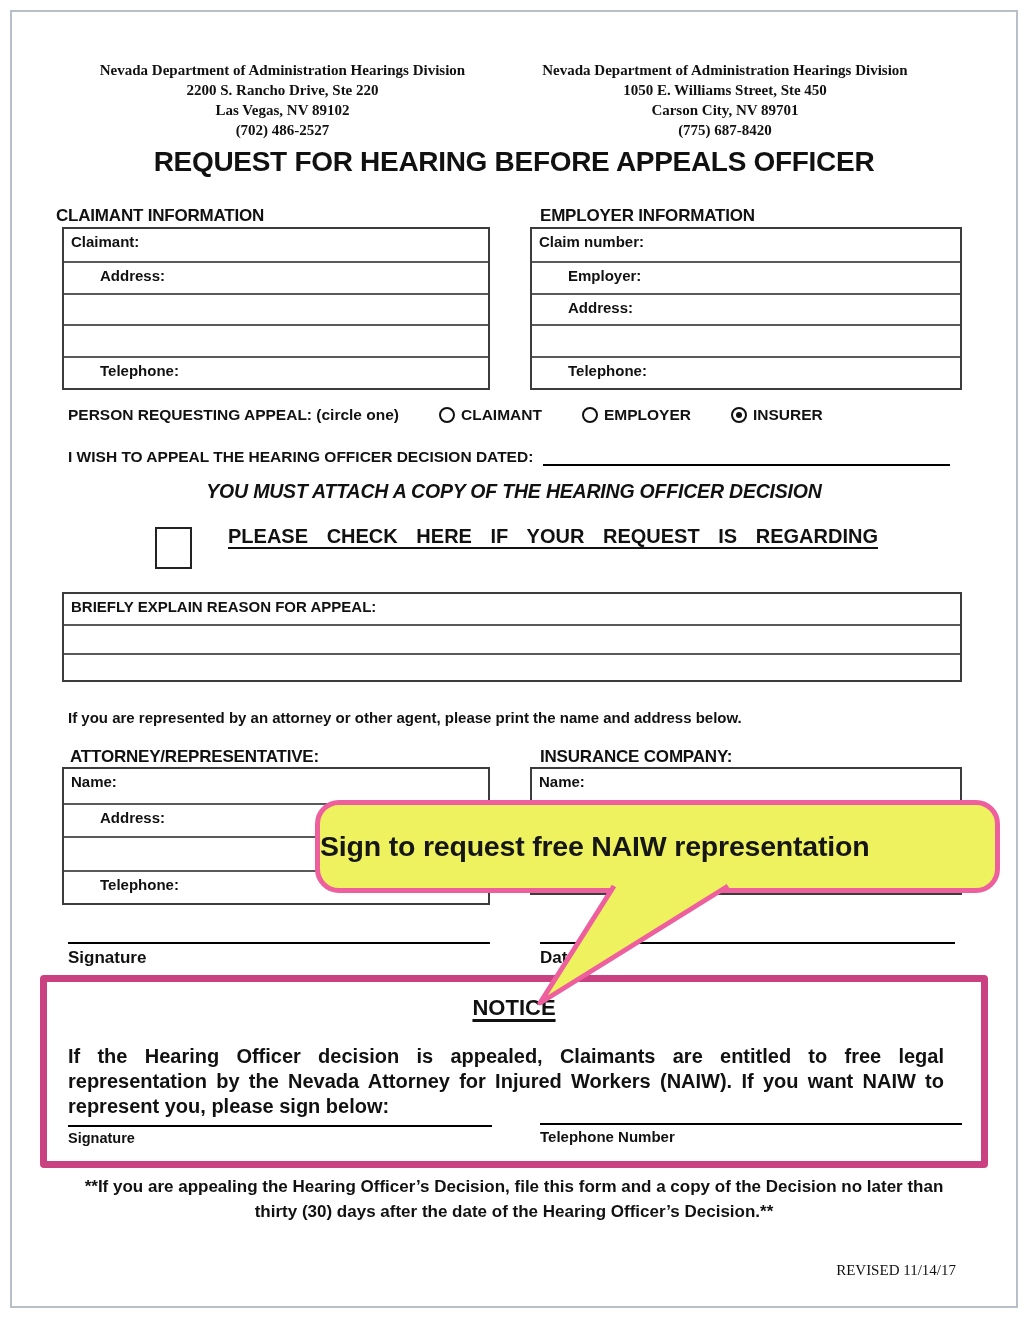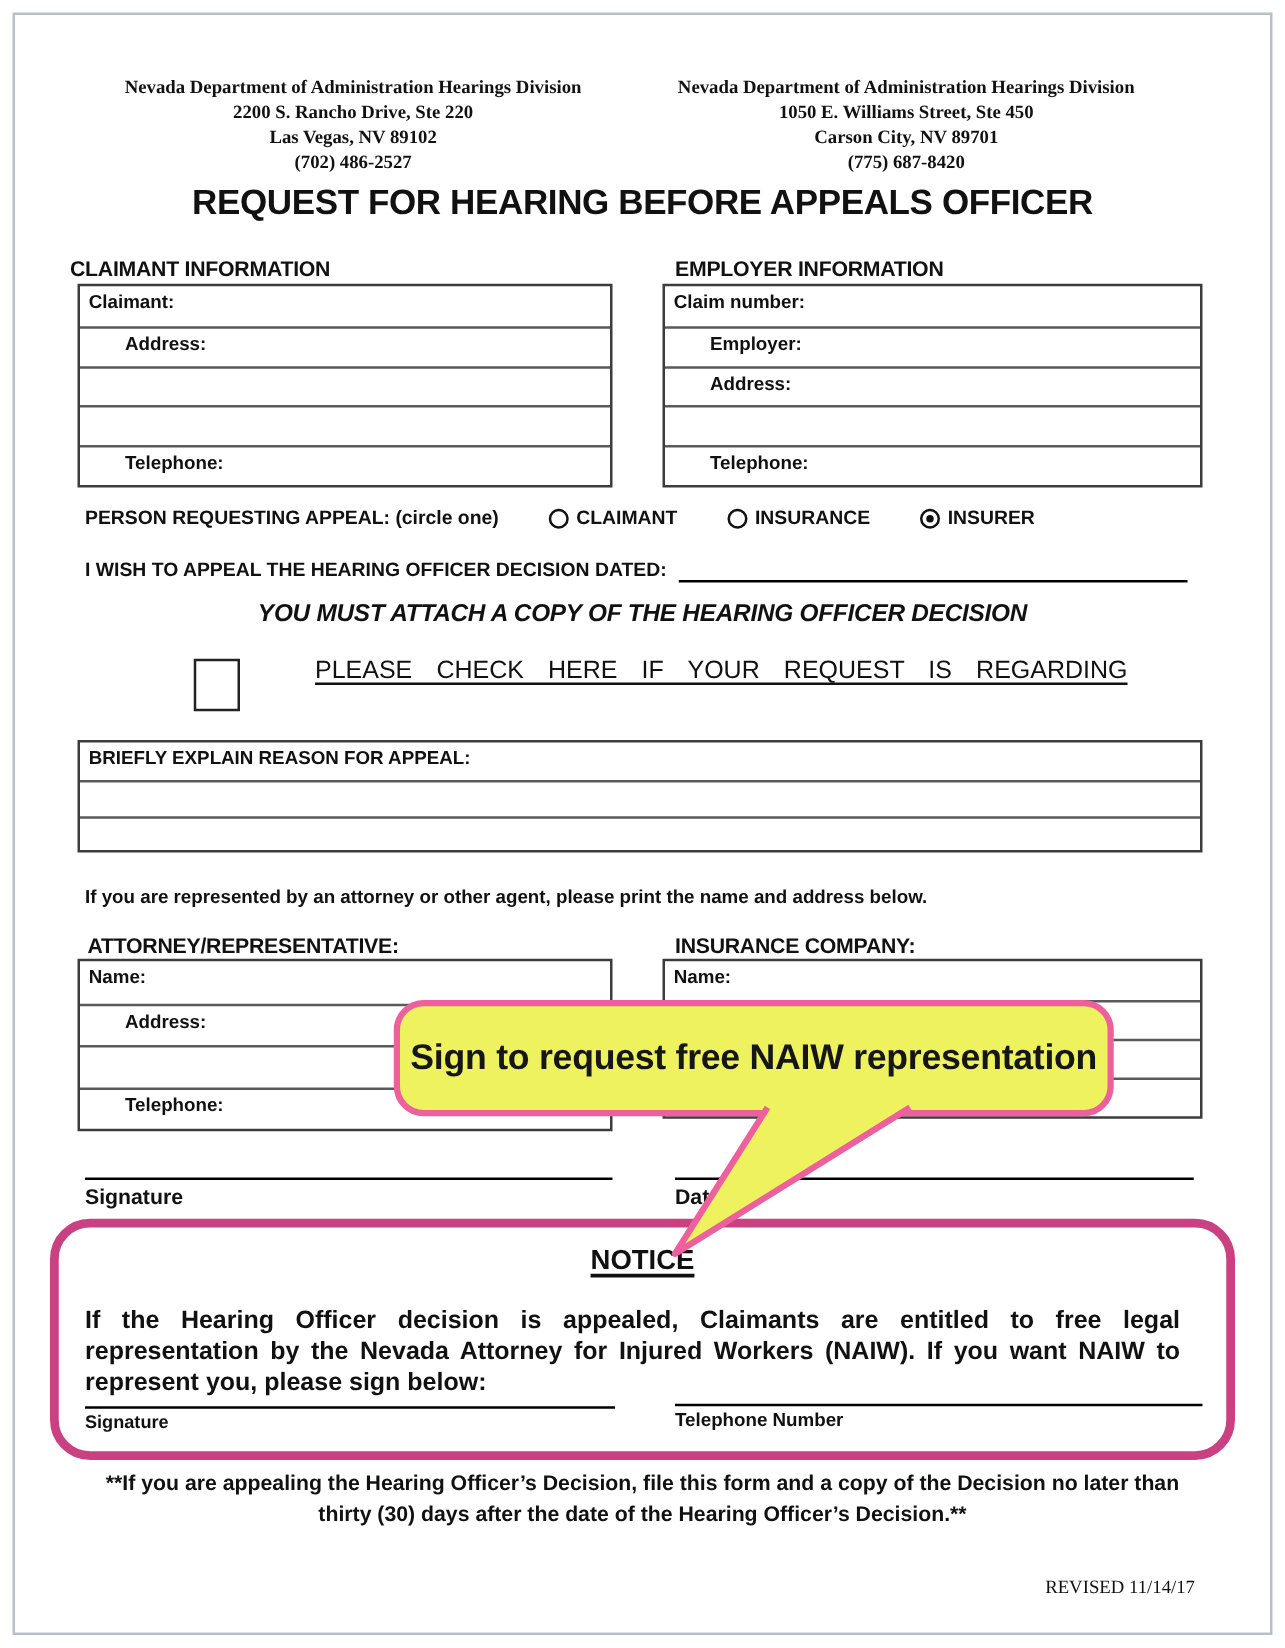--- a/index.html
+++ b/index.html
@@ -31,37 +31,37 @@
   .radio-opt.checked .radio::after{content:'';display:block;width:6px;height:6px;background:#111;
         border-radius:50%;margin:3px auto 0;}
   .wish-row{position:absolute;left:68px;top:448px;width:882px;display:flex;align-items:flex-end;
         font-size:15.5px;font-weight:bold;}
   .fill-line{flex:1;border-bottom:2.5px solid #000;height:16px;margin-left:10px;}
   .attach{position:absolute;left:0;top:480px;width:1028px;text-align:center;
         font-size:19.5px;font-weight:bold;font-style:italic;letter-spacing:-0.2px;}
   
   .nrs-box{position:absolute;left:155px;top:527px;width:37px;height:42px;border:2.5px solid #222;
         box-sizing:border-box;background:#fff;}
-  .nrs-text{position:absolute;left:228px;top:523px;width:650px;font-size:20px;font-weight:normal;
-        line-height:27px;margin-left:24px;}
+  .nrs-text{position:absolute;left:228px;top:523px;width:650px;font-size:20px;font-weight:bold;
+        line-height:27px;}
   .nrs-text .jline{text-align:justify;text-align-last:justify;text-decoration:underline;
         text-decoration-thickness:2px;text-underline-offset:4px;}
   
   .rep-note{position:absolute;left:68px;top:709px;font-size:15px;font-weight:bold;}
   
   .sigline{position:absolute;border-top:2.5px solid #000;height:0;}
   .siglabel{position:absolute;font-weight:bold;}
   
-  .callout{position:absolute;left:315px;top:800px;width:576px;height:93px;box-sizing:border-box;
-        border-radius:24px;display:flex;align-items:center;justify-content:center;
+  .callout{position:absolute;left:315px;top:800px;width:685px;height:93px;box-sizing:border-box;
+        border-radius:24px;display:flex;align-items:center;justify-content:flex-start;
         font-size:28.5px;font-weight:600;color:#161616;z-index:20;letter-spacing:-0.2px;}
   .callout-tail{position:absolute;left:500px;top:870px;z-index:30;pointer-events:none;}
   
   .notice-box{position:absolute;left:40px;top:975px;width:948px;height:193px;box-sizing:border-box;
-        border:7px solid #c94181;border-radius:32px;background:#fff;z-index:1;}
+        border:7px solid #c94181;border-radius:4px;background:#fff;z-index:1;}
   .notice-title{position:absolute;left:0;top:13px;width:934px;text-align:center;font-size:22px;
         font-weight:bold;text-decoration:underline;text-decoration-thickness:2.5px;
         text-underline-offset:4px;}
   .notice-body{position:absolute;left:21px;top:62px;width:876px;font-size:20px;font-weight:bold;
         line-height:25px;text-align:justify;}
   .footer-deadline{position:absolute;left:64px;top:1174px;width:900px;text-align:center;
         font-size:17px;font-weight:bold;line-height:25px;}
   .revised{position:absolute;left:700px;top:1262px;width:256px;text-align:right;
         font-family:"Liberation Serif",serif;font-size:15px;}
 </style>
@@ -105,21 +105,21 @@
   </div>
 
   <div class="appeal-row">
     <span>PERSON REQUESTING APPEAL: (circle one)</span>
     <span class="radio-opt">
       <span class="radio"></span>
       <span>CLAIMANT</span>
     </span>
     <span class="radio-opt">
       <span class="radio"></span>
-      <span>INSURANCE</span>
+      <span>EMPLOYER</span>
     </span>
     <span class="radio-opt checked">
       <span class="radio"></span>
       <span>INSURER</span>
     </span>
   </div>
 
   <div class="wish-row">
     <span>I WISH TO APPEAL THE HEARING OFFICER DECISION DATED:</span>
     <span class="fill-line"></span>

